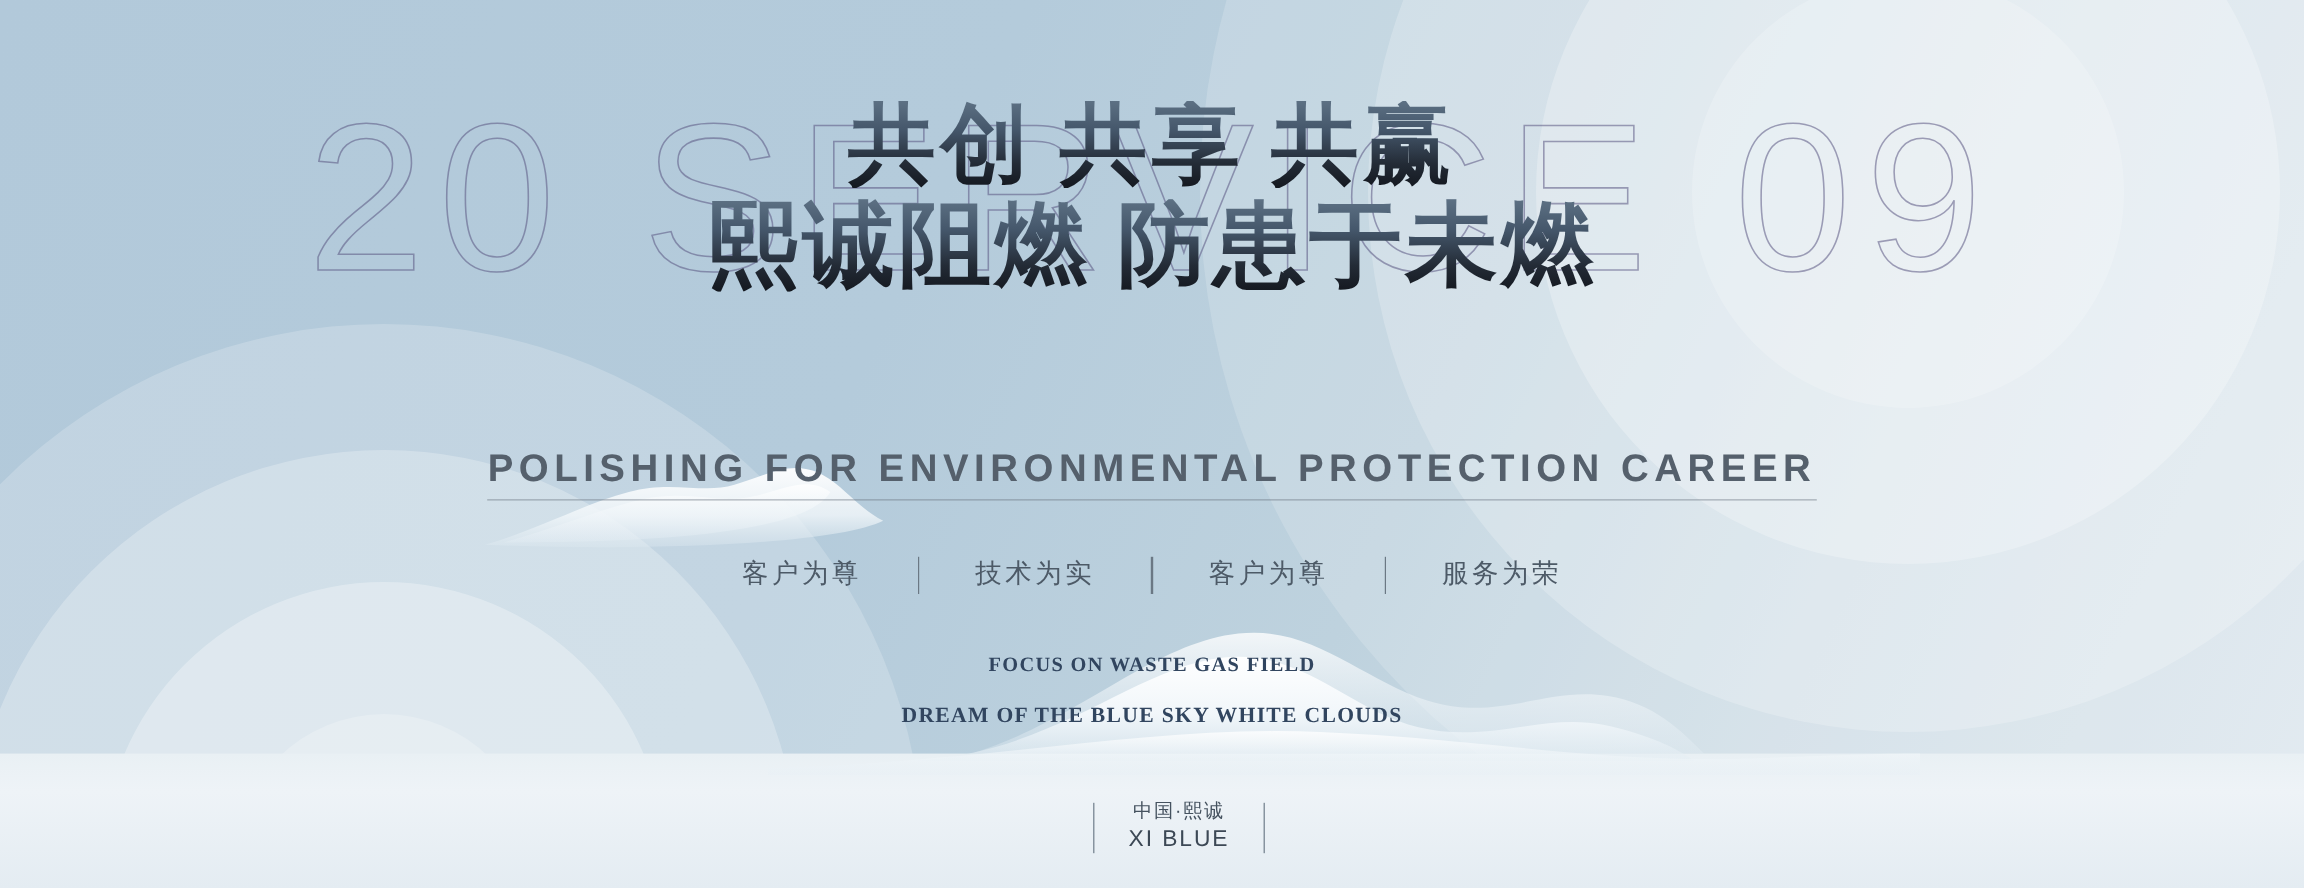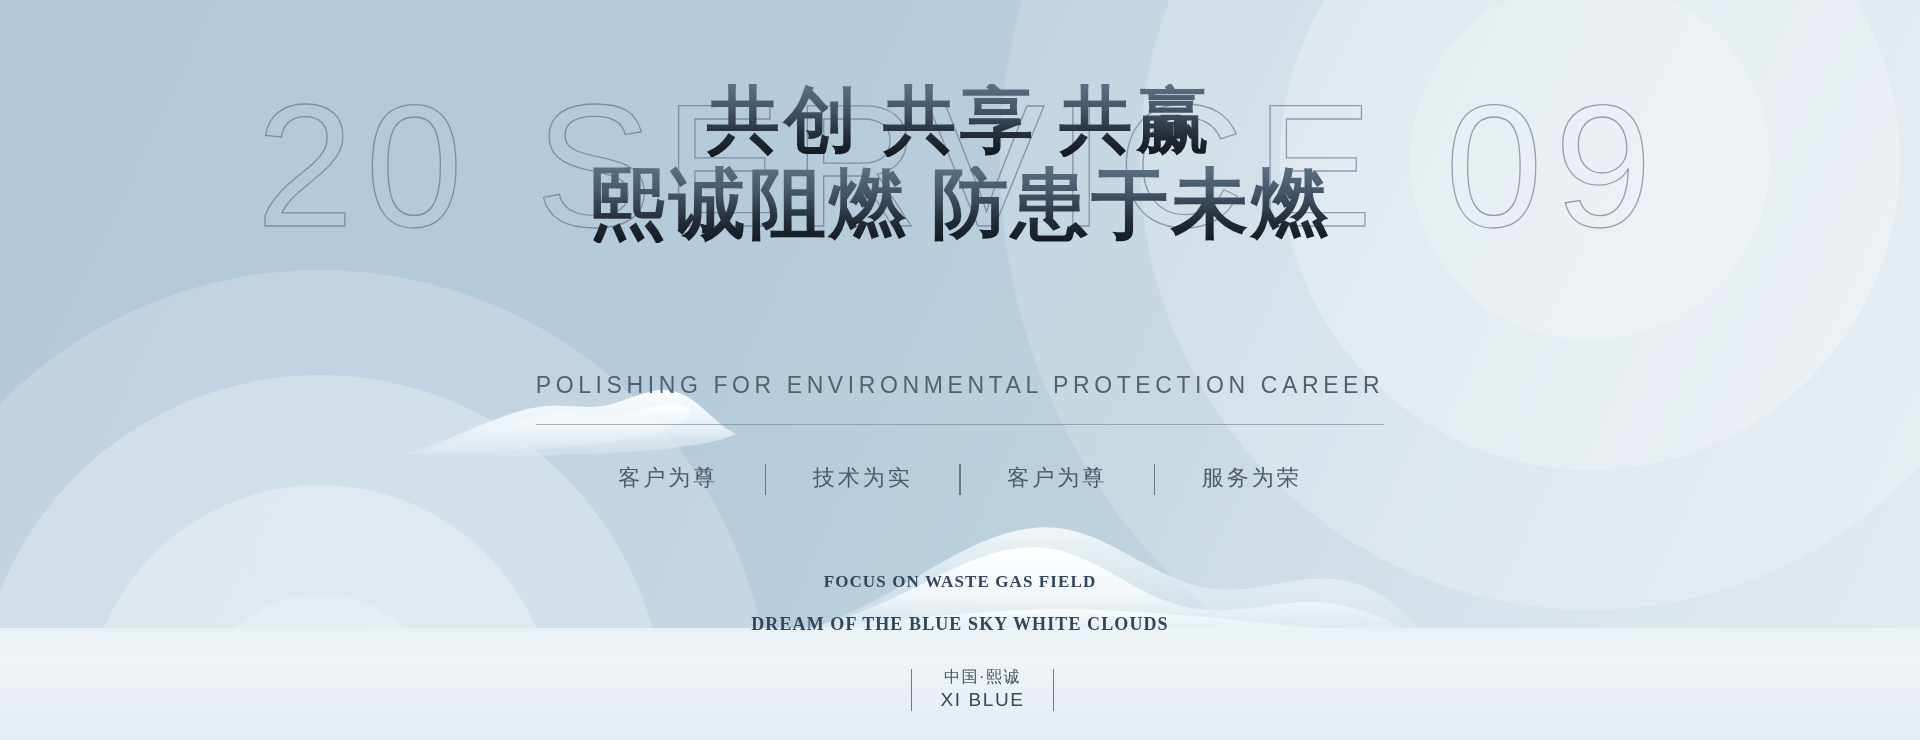--- a/index.html
+++ b/index.html
@@ -134,25 +134,25 @@
   .tagline {
     position: absolute;
     left: 0;
     right: 0;
     top: 372px;
     text-align: center;
   }
   .tagline-text {
     display: inline-block;
     font-family: "Liberation Sans", sans-serif;
-    font-size: 23px;
-    font-weight: 400;
+    font-size: 32px;
+    font-weight: 700;
     letter-spacing: 4.6px;
     color: #55606c;
-    padding-bottom: 25px;
+    padding-bottom: 7px;
     border-bottom: 1.5px solid rgba(110,120,132,0.55);
   }
 
   
   .values {
     position: absolute;
     left: 0;
     right: 0;
     top: 462px;
     text-align: center;
@@ -183,21 +183,20 @@
     left: 0;
     right: 0;
     top: 544px;
     text-align: center;
   }
   .sublines div {
     font-family: "Liberation Serif", serif;
     font-weight: 700;
     color: #31455f;
     letter-spacing: 1.1px;
-    margin-top: 28px;
   }
   .sublines .sub-1 { font-size: 17px; }
   .sublines .sub-2 { font-size: 18px; margin-top: 22px; }
 
   
   .logo {
     position: absolute;
     left: 0;
     right: 0;
     bottom: 28px;

